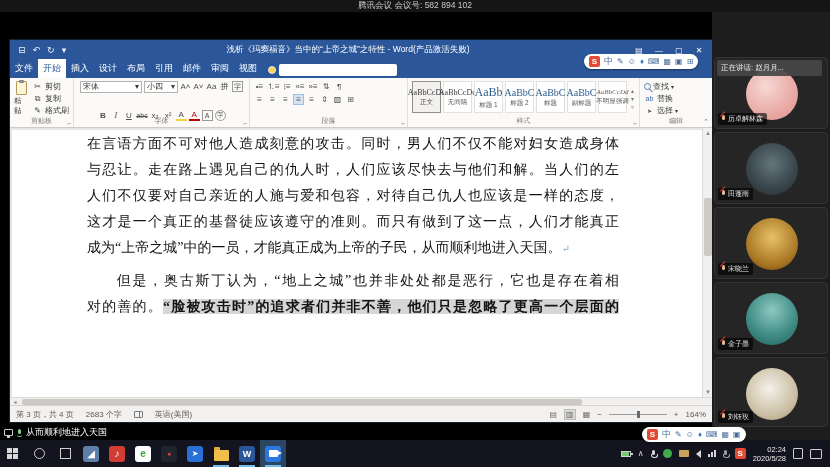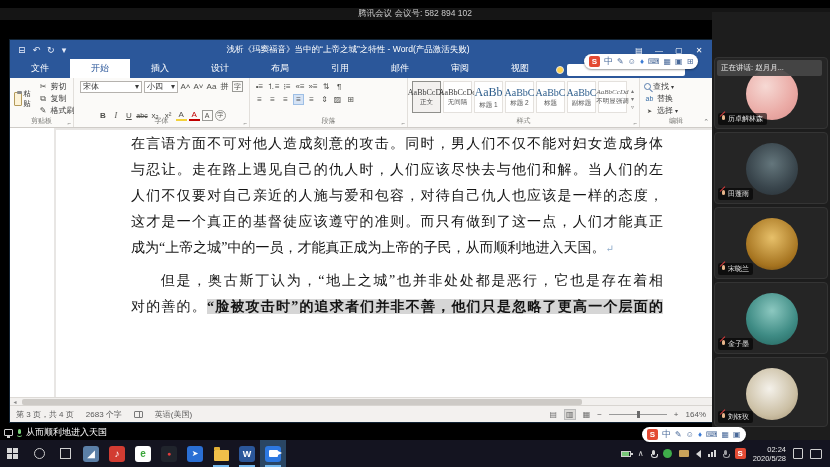--- a/index.html
+++ b/index.html
@@ -3,42 +3,42 @@
 <meta charset="utf-8">
 <style>
   html,body{margin:0;padding:0;background:#222;}
   *{box-sizing:border-box;}
   .screen{position:relative;width:830px;height:467px;overflow:hidden;background:#000;
     font-family:"Liberation Sans","DejaVu Sans",sans-serif;-webkit-font-smoothing:antialiased;}
   .abs{position:absolute;}
 
   
   .topbar{left:0;top:0;width:830px;height:12px;background:#151515;color:#c9c9c9;
-    font-size:8.5px;display:flex;align-items:center;justify-content:center;margin-top:8px;}
+    font-size:8.5px;display:flex;align-items:center;justify-content:center;}
 
   
   .wordwin{left:10px;top:40px;width:702px;height:382px;background:#fff;box-shadow:0 0 0 1px #123;}
   .titlebar{left:0;top:0;width:702px;height:20px;background:#2b579a;color:#fff;display:flex;align-items:center;font-size:9px;}
   .qat{display:flex;gap:7px;padding-left:8px;color:#e8eefb;font-size:9px;}
   .title-text{flex:1;text-align:center;font-size:8.5px;white-space:nowrap;overflow:hidden;}
   .winbtns{display:flex;gap:2px;padding-right:4px;}
   .winbtn{width:18px;height:14px;display:flex;align-items:center;justify-content:center;font-size:8px;color:#fff;}
 
   .tabrow{left:0;top:20px;width:702px;height:18px;background:#2b579a;display:flex;align-items:flex-end;font-size:9px;color:#fff;}
-  .tab{padding:3px 21px 3px;cursor:default;}
+  .tab{padding:3px 5px 3px;cursor:default;}
   .tab.active{background:#fff;color:#2b579a;}
   .tellme{display:flex;align-items:center;gap:3px;margin-left:6px;margin-bottom:2px;}
   .bulb{width:8px;height:8px;border-radius:50%;background:#ffd34f;border:1px solid #e8e8e8;}
   .tellme-box{width:118px;height:12px;background:#fff;border-radius:2px;}
 
   .ribbon{left:0;top:38px;width:702px;height:50px;background:#fbfaf8;border-bottom:1px solid #cfccc8;display:flex;font-size:8px;color:#3b3b3b;}
   .rgroup{position:relative;height:100%;border-right:1px solid #e2dfdb;padding:3px 4px 11px;display:flex;gap:4px;}
   .rglabel{position:absolute;bottom:1px;left:0;right:0;text-align:center;font-size:7px;color:#7a7a76;}
   .dlauncher{position:absolute;bottom:1px;right:2px;font-size:6px;color:#8a8a86;}
-  .bigpaste{display:flex;flex-direction:row;align-items:center;width:26px;gap:1px;}
+  .bigpaste{display:flex;flex-direction:column;align-items:center;width:26px;gap:1px;}
   .clip-icon{width:11px;height:14px;background:#fdf3d8;border:1px solid #b49a5a;border-radius:1px;position:relative;}
   .clip-icon:before{content:"";position:absolute;left:2px;top:-2px;width:5px;height:3px;background:#8a8a8a;border-radius:1px;}
   .minirow{display:flex;align-items:center;gap:2px;height:11px;white-space:nowrap;}
   .col{display:flex;flex-direction:column;justify-content:flex-start;gap:1px;}
   .fontbox{border:1px solid #b5b2ae;background:#fff;padding:0 2px;height:12px;display:flex;align-items:center;gap:3px;font-size:8px;}
   .ic{display:inline-flex;align-items:center;justify-content:center;min-width:11px;height:11px;font-size:8px;color:#4e4e4a;}
   .ic.red{color:#c00000;}
   .ic.boxed{border:1px solid #9a9a96;font-size:7px;}
   .ic.sel{background:#d5e3f5;border:1px solid #9ebfe5;}
   .uline{border-bottom:2px solid #c00000;line-height:8px;}
@@ -51,21 +51,21 @@
   .sp-h1{font-family:"Liberation Serif",serif;font-size:12px;color:#2e5e8c;}
   .sp-h2{font-family:"Liberation Serif",serif;font-size:10px;color:#2e5e8c;}
   .sp-it{font-family:"Liberation Serif",serif;font-size:7px;font-style:italic;color:#666;}
   .galbtns{display:flex;flex-direction:column;justify-content:center;gap:1px;font-size:6px;color:#777;}
   .editg .minirow{height:12px;font-size:8px;}
   .mag{width:7px;height:7px;border:1px solid #5a7fae;border-radius:50%;position:relative;}
   .mag:after{content:"";position:absolute;right:-3px;bottom:-2px;width:4px;height:1px;background:#5a7fae;transform:rotate(40deg);}
   .ribcollapse{position:absolute;right:3px;bottom:1px;font-size:7px;color:#777;}
 
   
-  .docarea{left:0;top:88px;width:702px;height:269px;background:#e8e6e4;overflow:hidden;margin-left:44px;}
+  .docarea{left:0;top:88px;width:702px;height:269px;background:#e8e6e4;overflow:hidden;}
   .page{position:absolute;left:2px;top:2px;width:691px;height:267px;background:#fff;}
   .doctext{position:absolute;left:75px;top:1px;width:532px;
     font-family:"Liberation Serif","DejaVu Serif",serif;font-size:14px;color:#141414;}
   .dline{height:26px;line-height:26px;text-align:justify;text-align-last:justify;white-space:nowrap;}
   .dline.noj{text-align-last:auto;}
   .ind{display:inline-block;width:28px;}
   .hl{background:#d6d6d6;}
   .hlb{background:#d6d6d6;font-weight:bold;}
   .caret{display:inline-block;width:1px;height:13px;background:#222;vertical-align:-2px;}
   .pmark{color:#8aa8c8;font-size:10px;}

